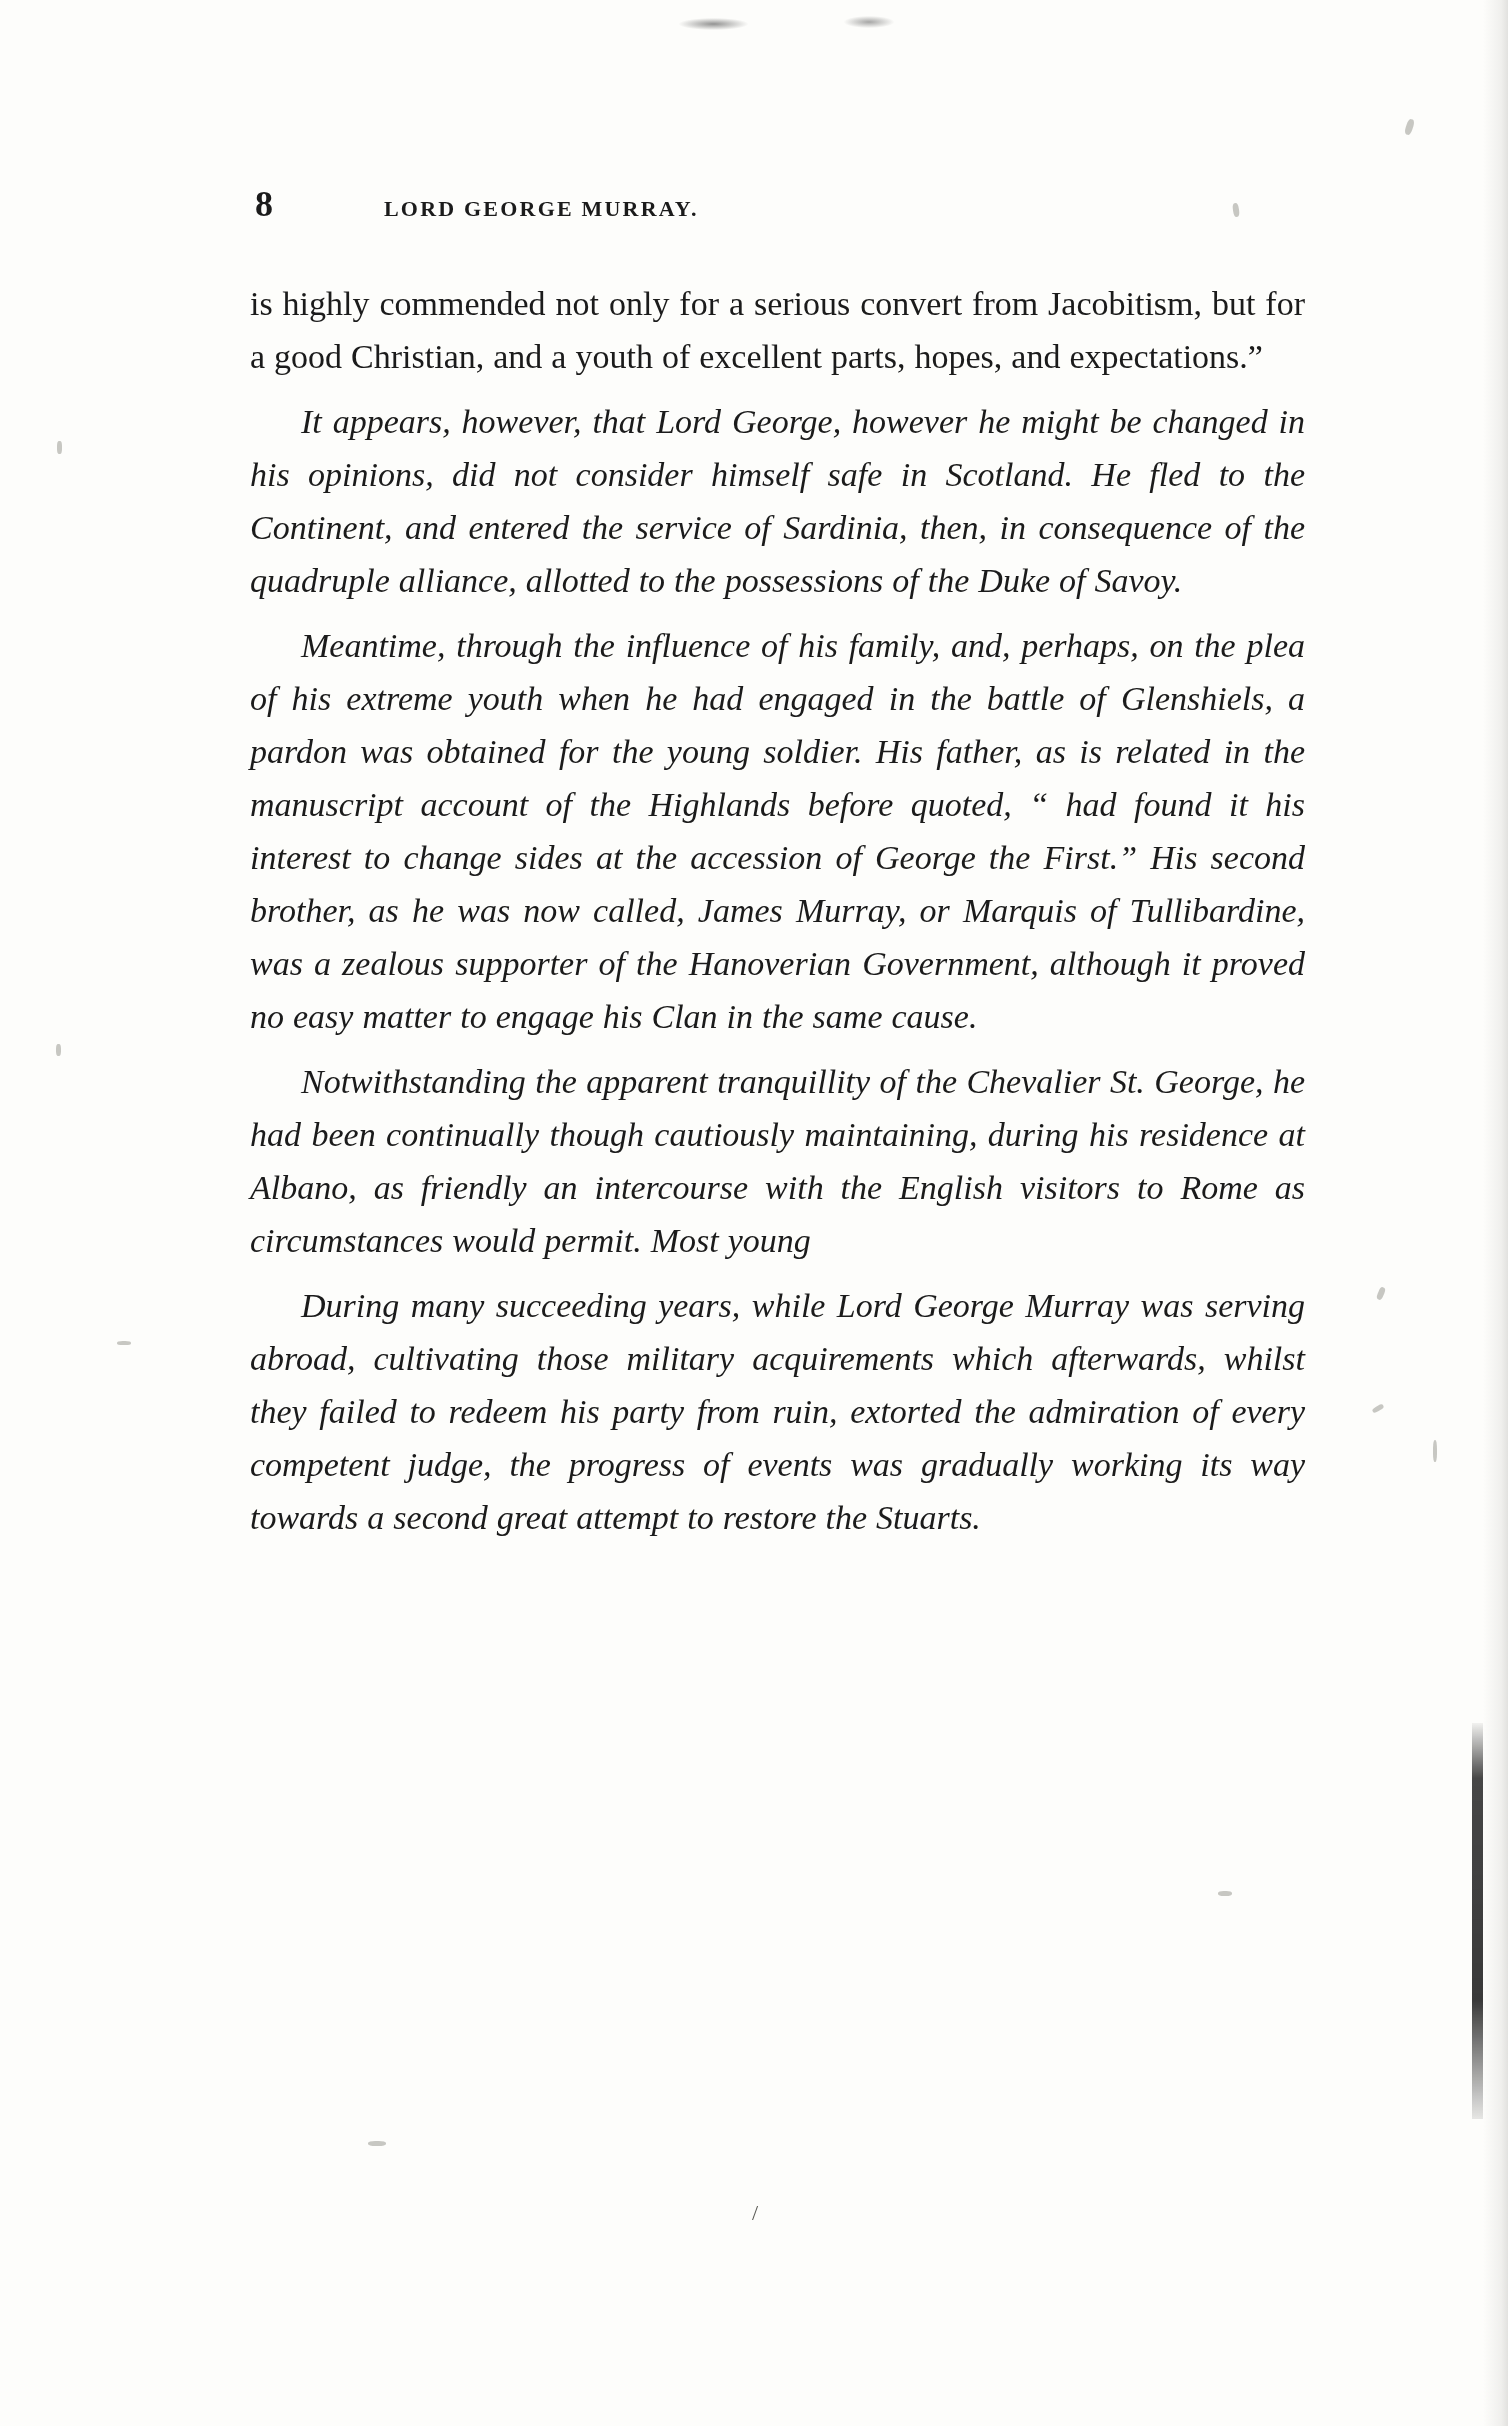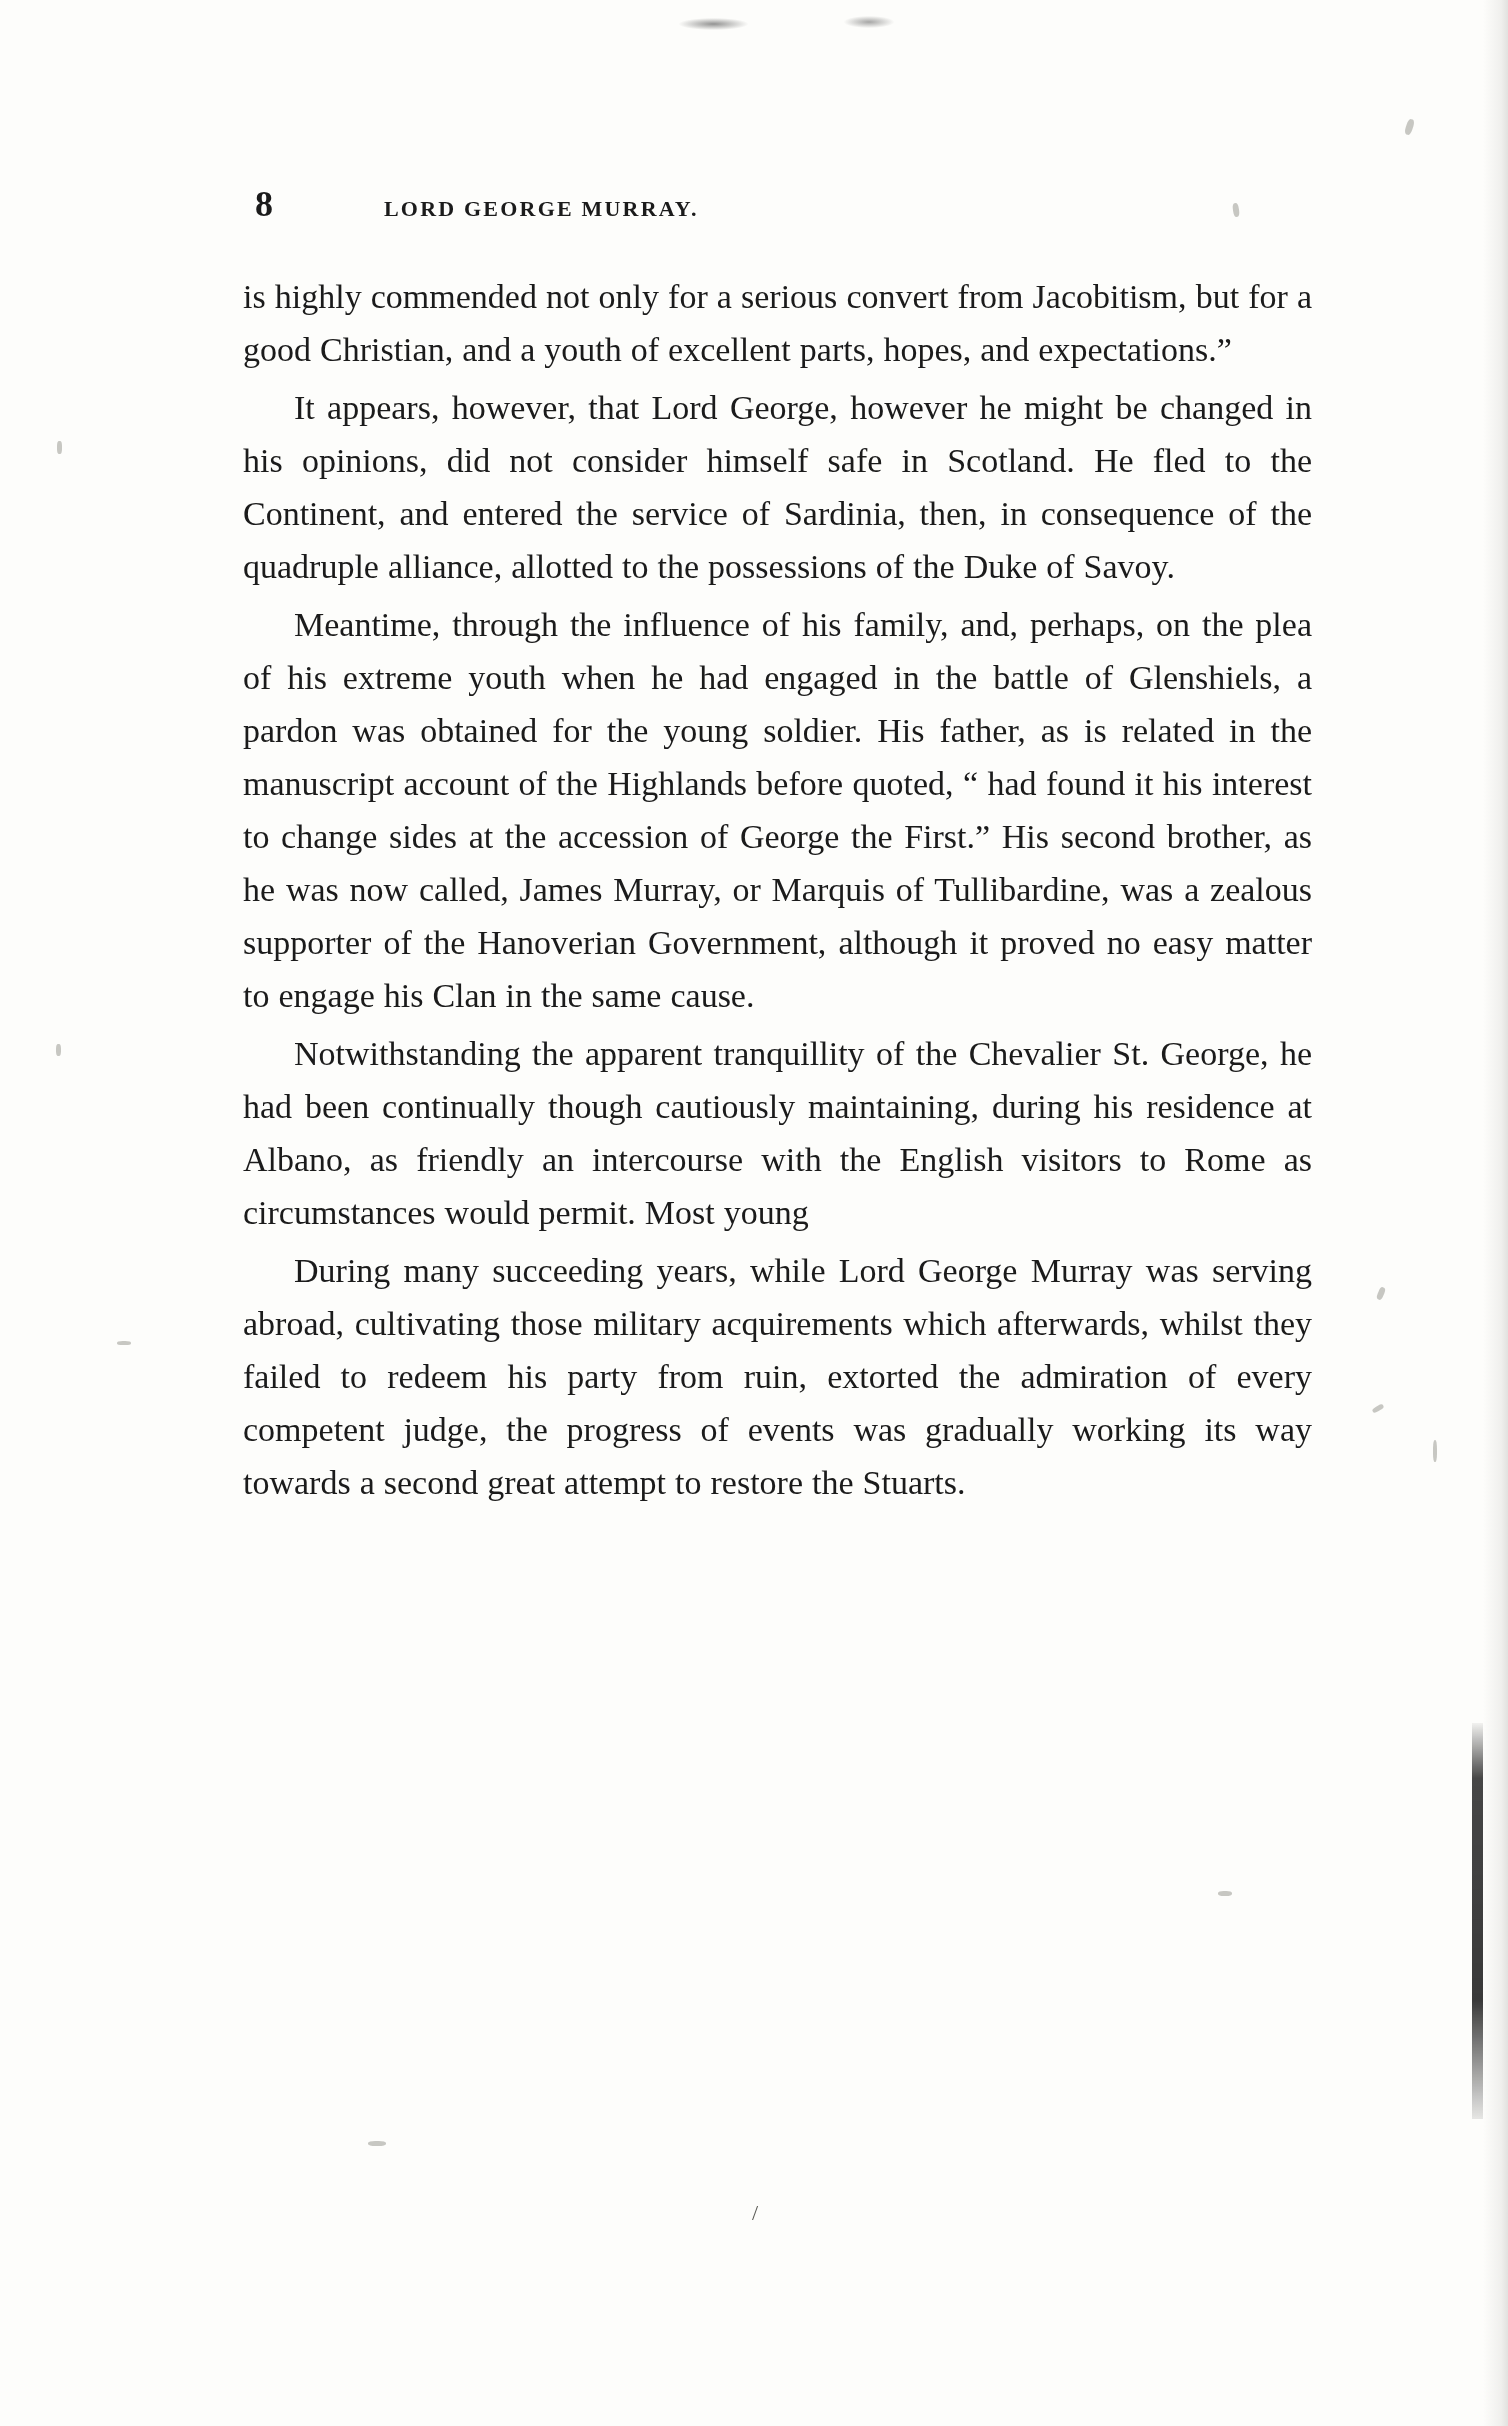--- a/index.html
+++ b/index.html
@@ -78,31 +78,32 @@
     font-variant: small-caps;
     white-space: nowrap;
   }
   .body {
     position: absolute;
     left: 238px;
     top: 265px;
     width: 1079px;
   }
   .body p {
-    margin: 5px;
+    margin: 12px;
     font-size: 34px;
     line-height: 53px;
     text-align: justify;
     text-justify: inter-word;
     -webkit-hyphens: none;
     hyphens: none;
     word-spacing: 0.5px;
   }
   .body p.indent {
     text-indent: 51px;
+    font-style: italic;
   }
   .foot-mark {
     position: absolute;
     left: 752px;
     top: 2200px;
     font-size: 22px;
     color: #5a5a55;
   }
 </style>
 </head>

